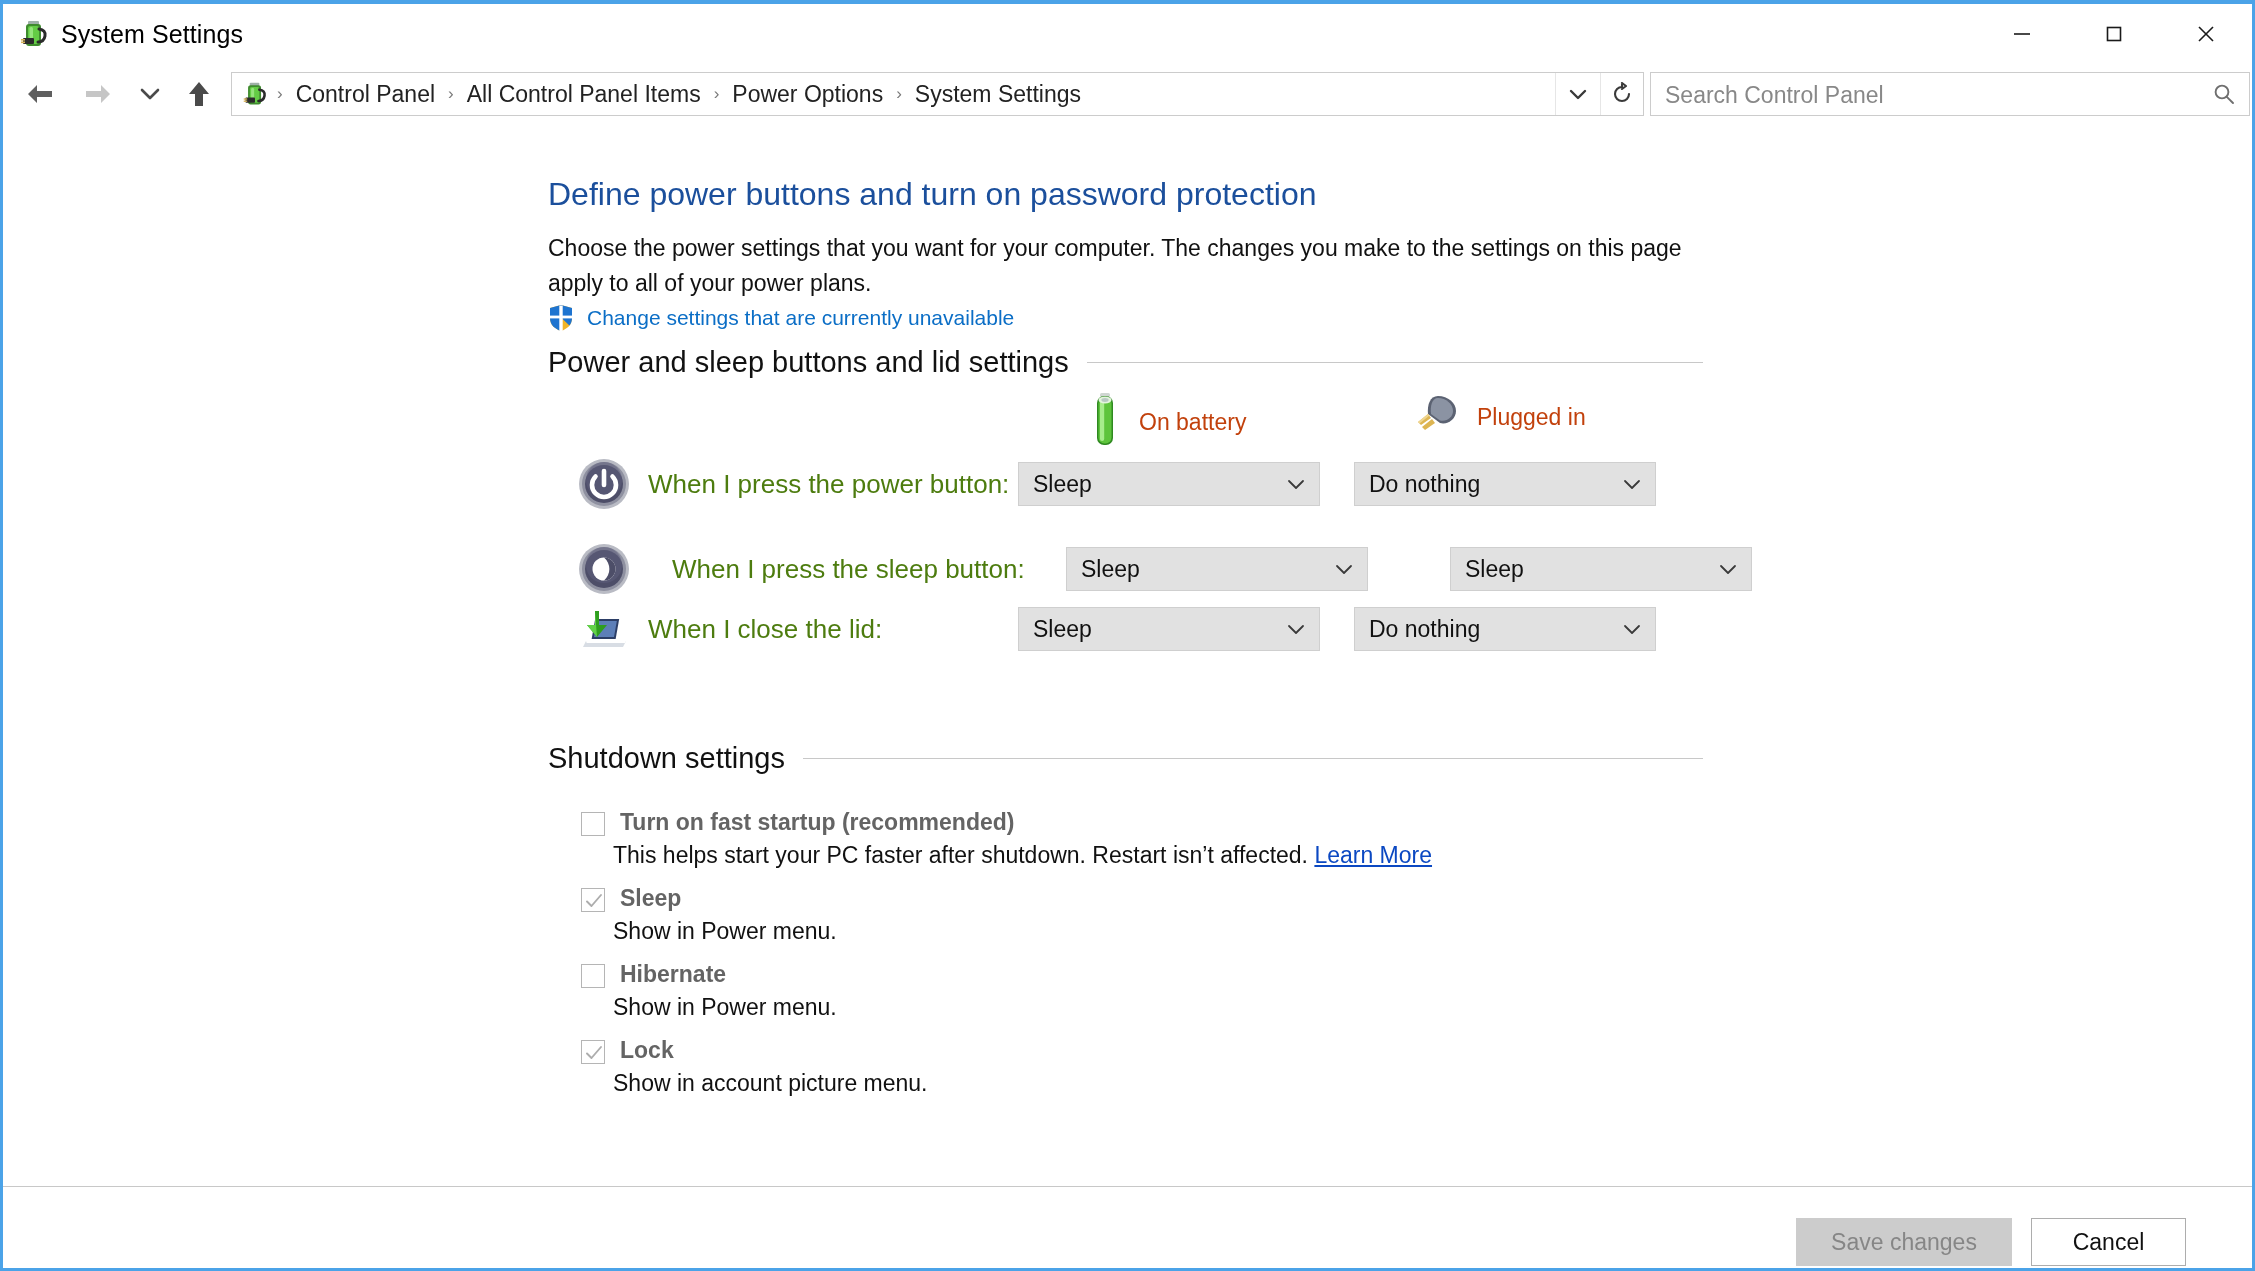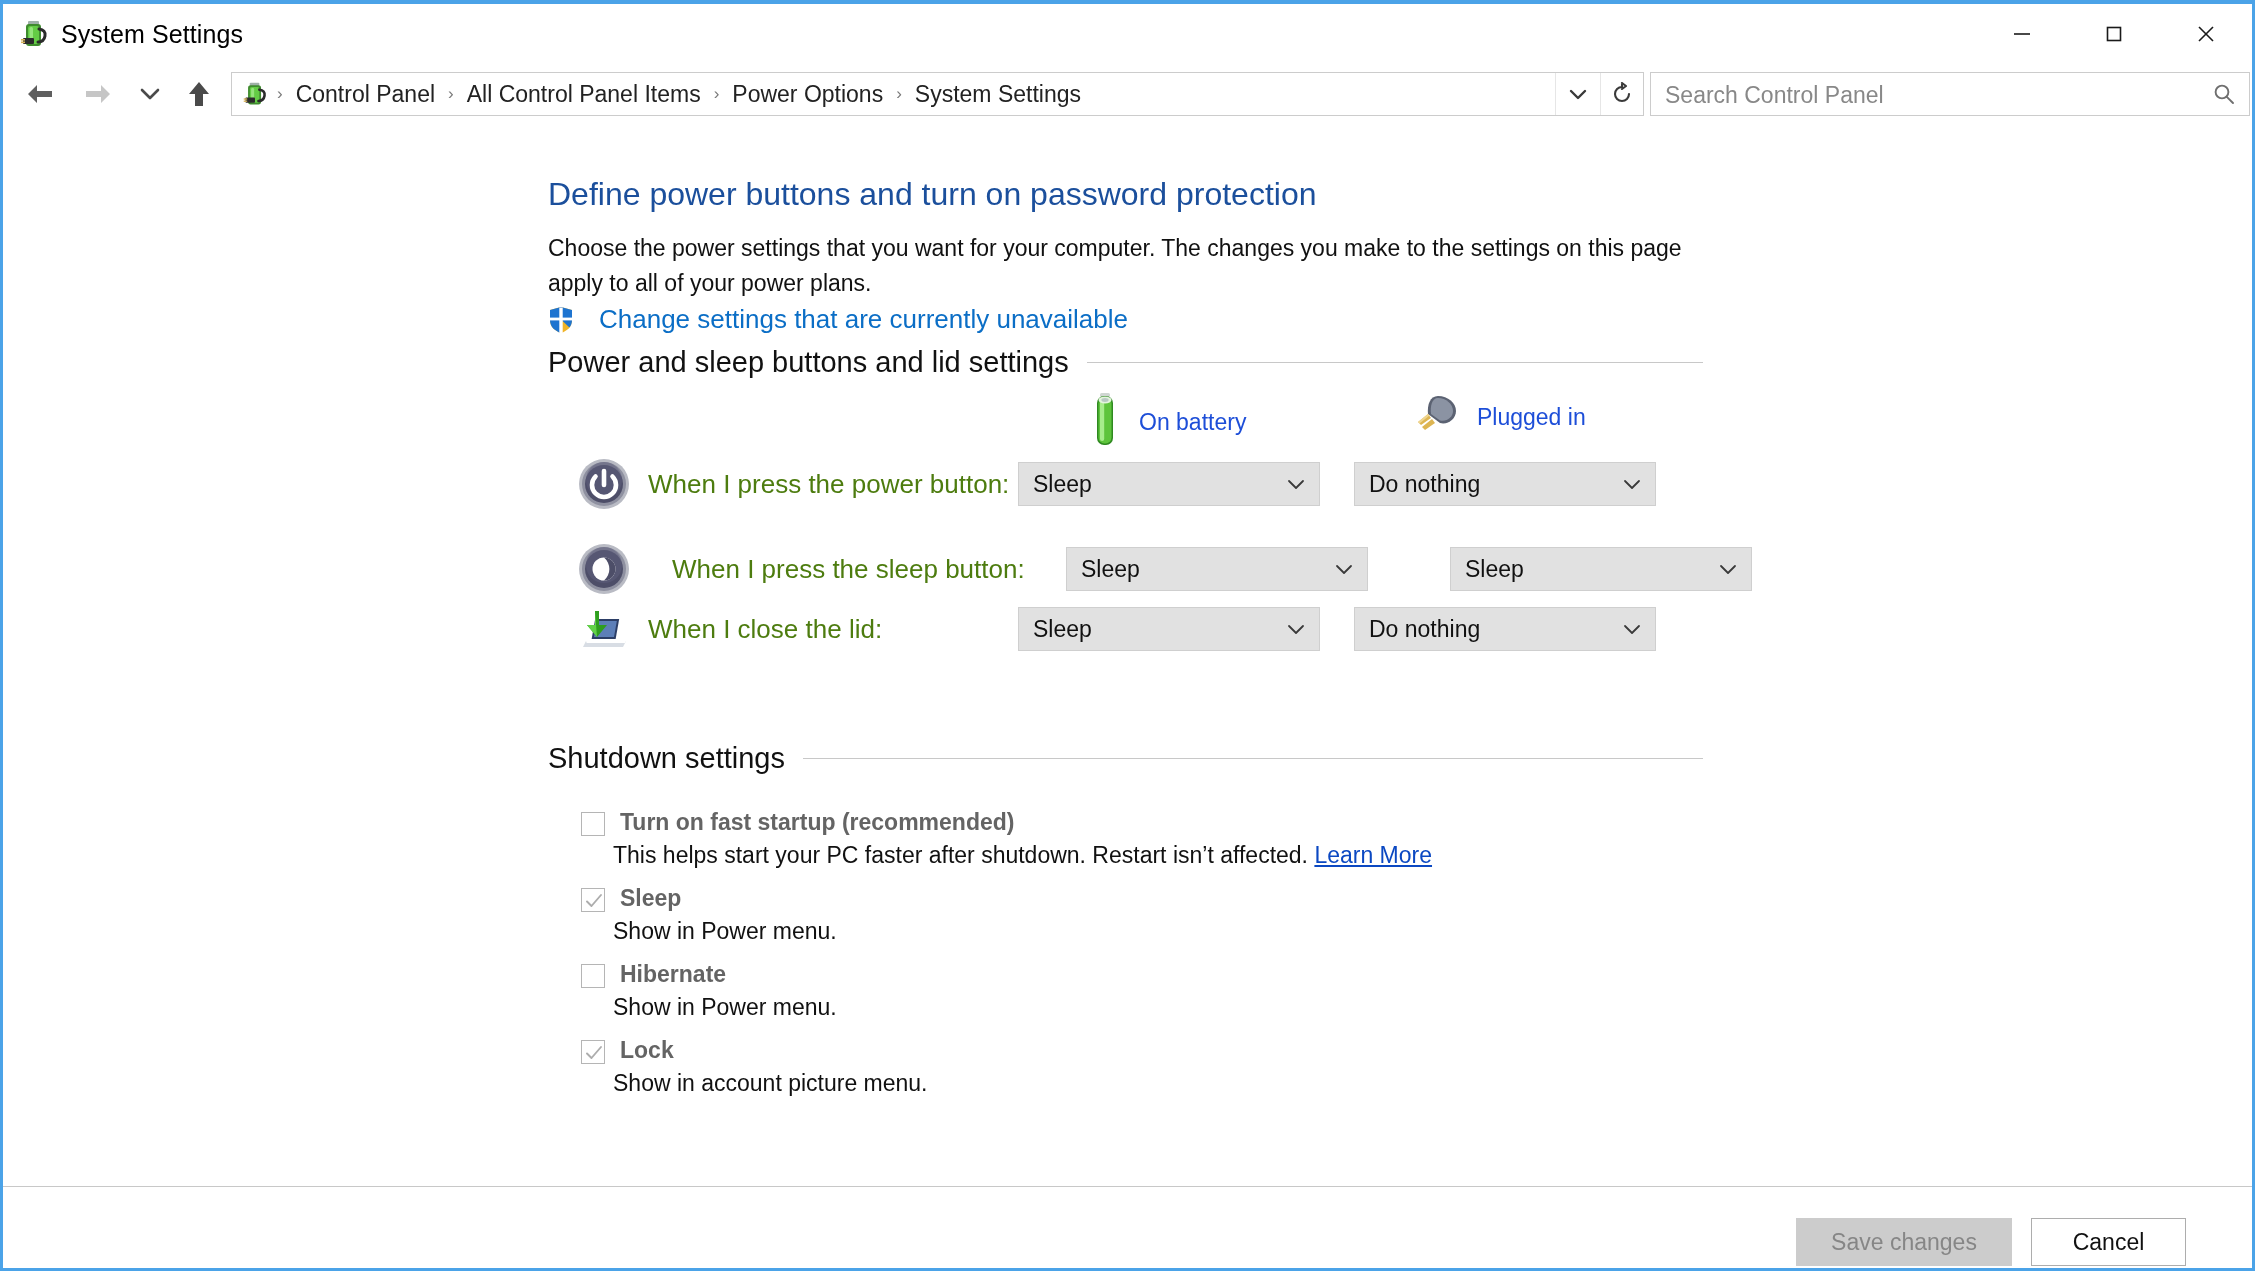--- a/index.html
+++ b/index.html
@@ -188,22 +188,22 @@
     color: #111111;
   }
   #uac-row {
     position: absolute;
     left: 545px; top: 180px;
     display: flex;
     align-items: center;
   }
   #uac-shield { width: 26px; height: 28px; flex: none; }
   #uac-link {
-    margin-left: 25px;
-    font-size: 26px;
+    margin-left: 13px;
+    font-size: 21px;
     color: #0b6ec6;
     white-space: nowrap;
   }
 
   .section-head {
     position: absolute;
     display: flex;
     align-items: center;
     width: 1155px;
   }
@@ -229,21 +229,21 @@
     align-items: center;
   }
   #col-plugged {
     position: absolute;
     left: 1405px; top: 268px;
     display: flex;
     align-items: center;
   }
   .col-label {
     font-size: 23px;
-    color: #1d4ed8;
+    color: #c2410c;
     margin-left: 17px;
     white-space: nowrap;
   }
 
   .setting-row {
     position: absolute;
     left: 575px;
     height: 60px;
     display: flex;
     align-items: center;

